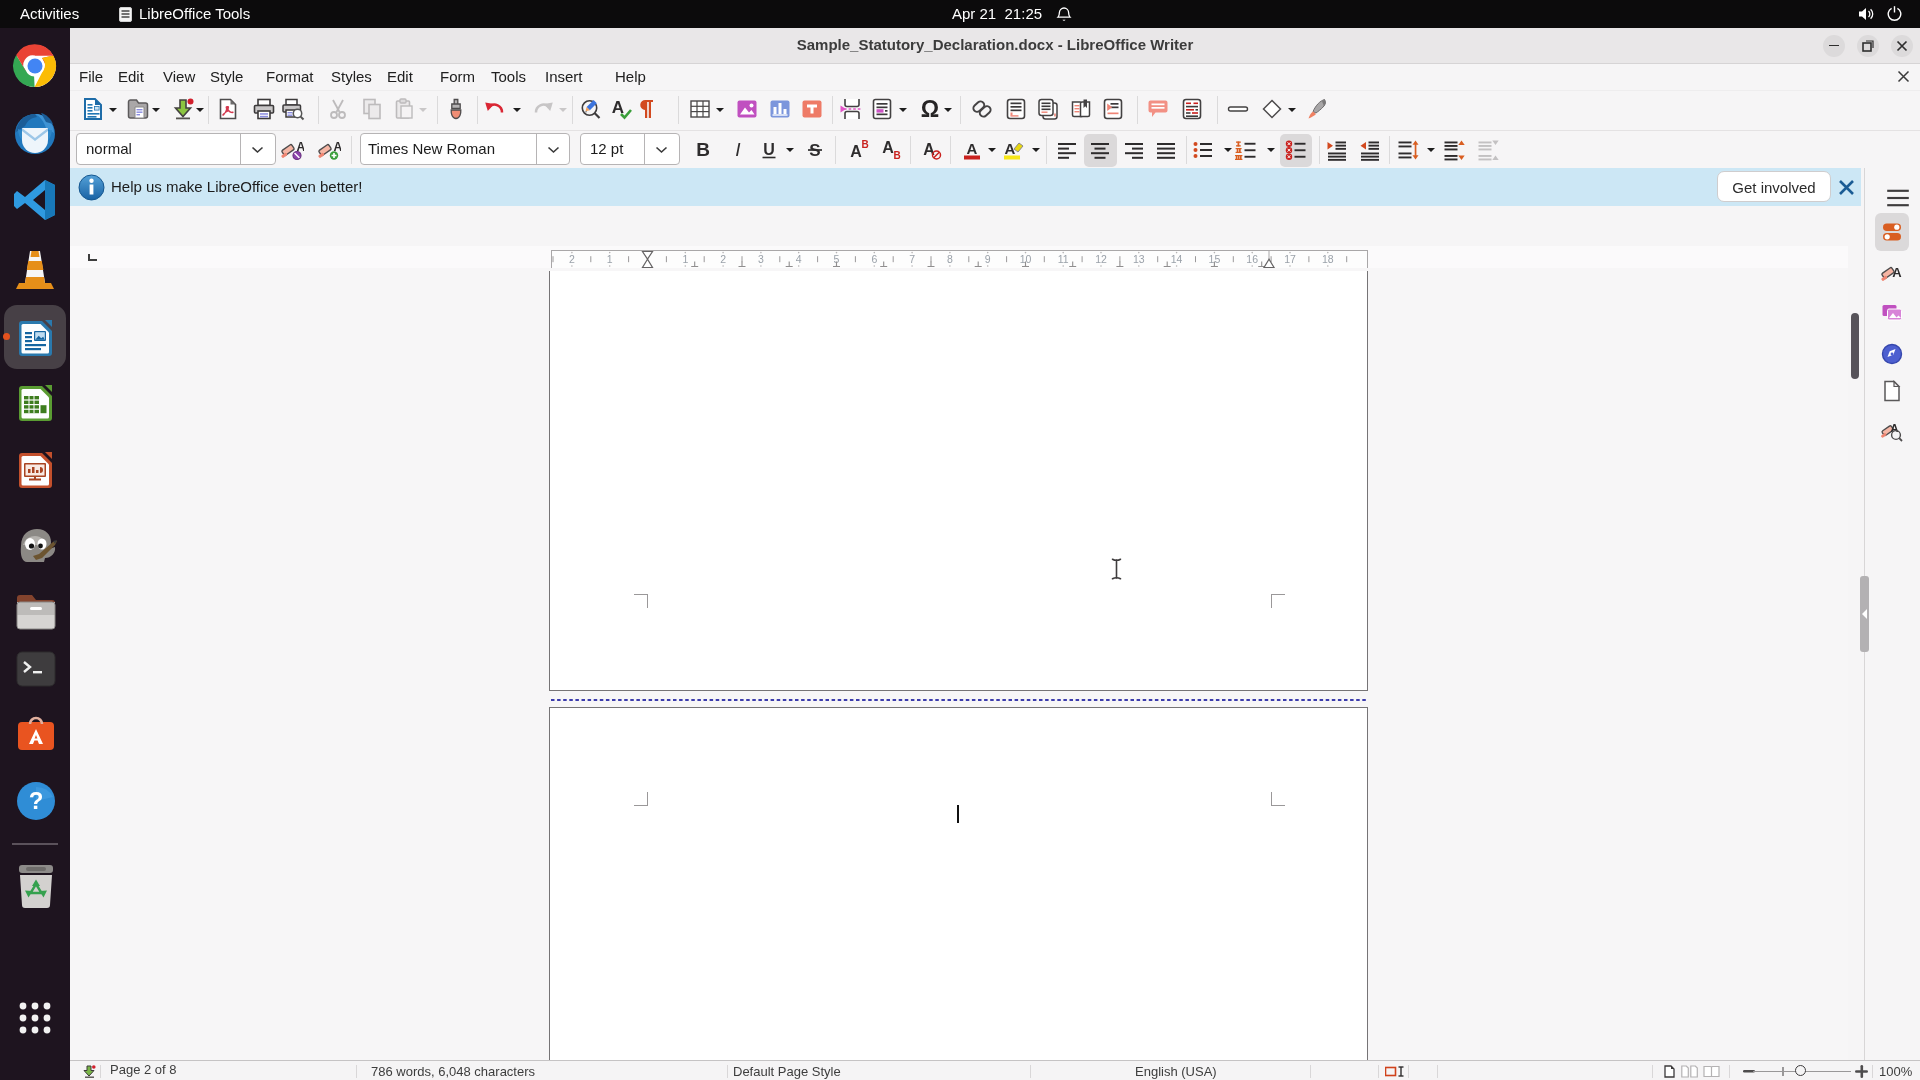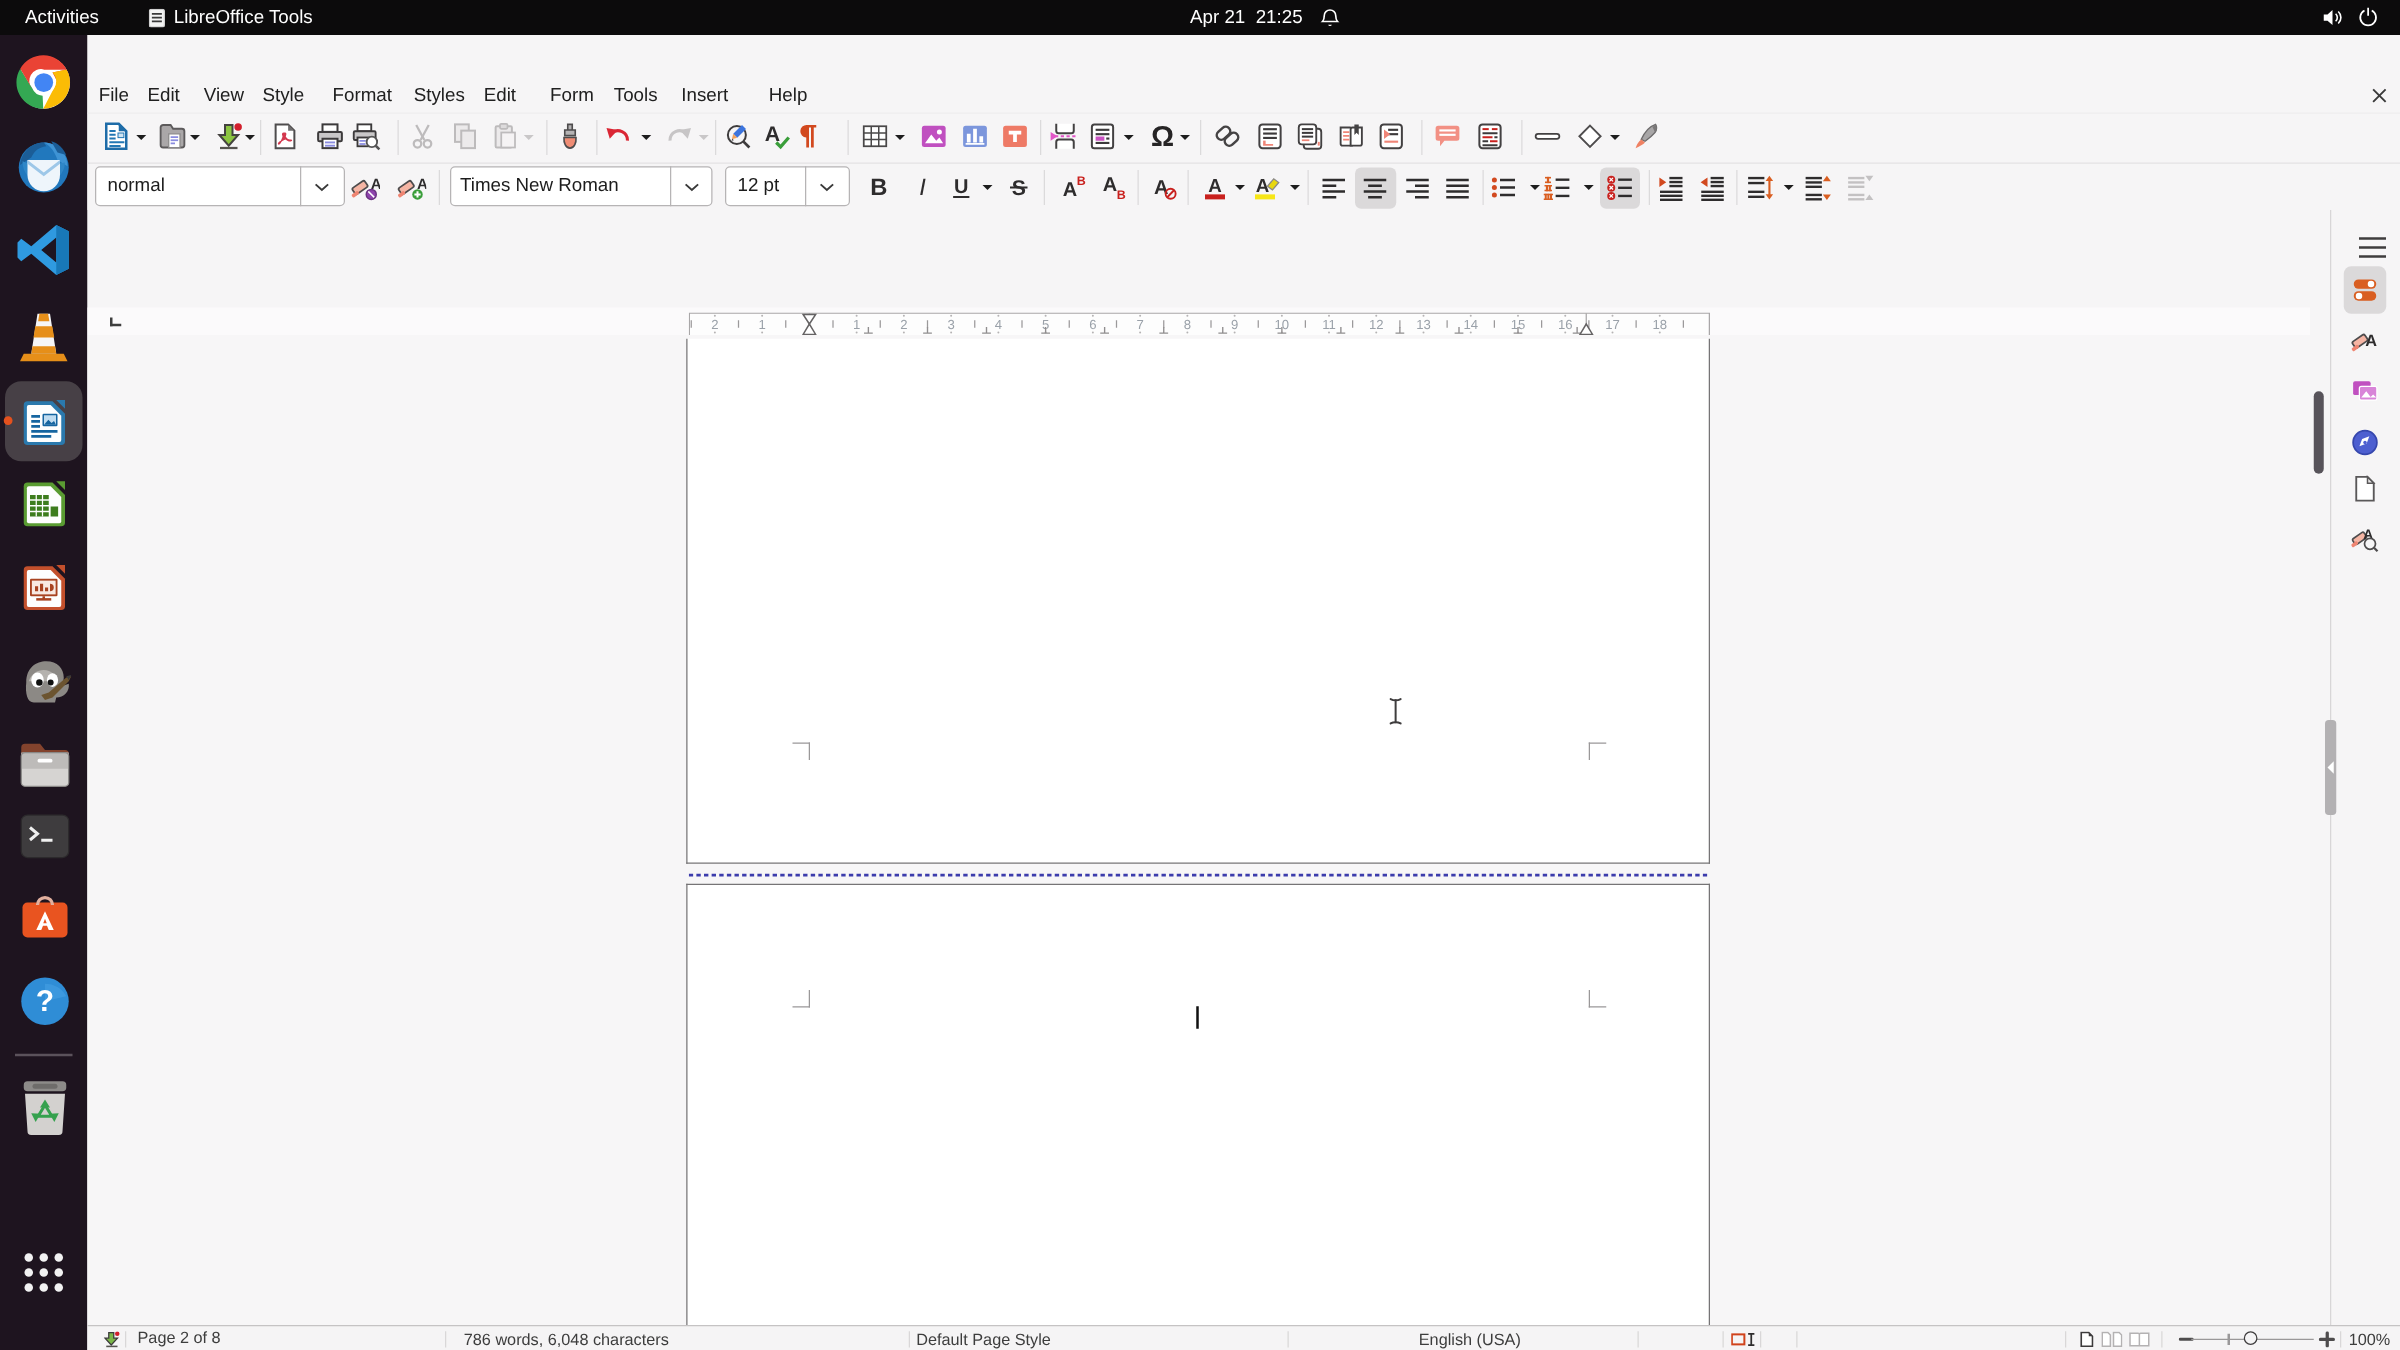--- a/index.html
+++ b/index.html
@@ -203,20 +203,34 @@
         <circle cx="6" cy="18" r="3.4"></circle>
         <circle cx="18" cy="18" r="3.4"></circle>
         <circle cx="30" cy="18" r="3.4"></circle>
         <circle cx="6" cy="30" r="3.4"></circle>
         <circle cx="18" cy="30" r="3.4"></circle>
         <circle cx="30" cy="30" r="3.4"></circle>
       </g>
   </svg>
 </div>
 <div id="win">
+  <div id="titlebar">
+    <div class="abs" style="left:0;top:8px;width:1850px;text-align:center;font-size:15px;font-weight:bold;color:#3c3c3c">Sample_Statutory_Declaration.docx - LibreOffice Writer</div>
+    <div class="abs" style="left:1753px;top:6.5px;width:22px;height:22px;border-radius:50%;background:#dcdadb"></div>
+    <div class="abs" style="left:1787px;top:6.5px;width:22px;height:22px;border-radius:50%;background:#dcdadb"></div>
+    <div class="abs" style="left:1821px;top:6.5px;width:22px;height:22px;border-radius:50%;background:#dcdadb"></div>
+    <div class="abs" style="left:1759px;top:16.5px;width:10px;height:1.8px;background:#2e2e2e"></div>
+    <svg class="abs" style="left:1790px;top:9.5px" width="16" height="16" viewBox="0 0 16 16">
+        <rect x="3" y="5" width="8" height="8" fill="none" stroke="#2e2e2e" stroke-width="1.6"></rect>
+        <path d="M6 3 h7 v7" fill="none" stroke="#2e2e2e" stroke-width="1.2"></path>
+      </svg>
+    <svg class="abs" style="left:1826px;top:11.5px" width="12" height="12" viewBox="0 0 12 12">
+        <path d="M1.5 1.5 L10.5 10.5 M10.5 1.5 L1.5 10.5" stroke="#2e2e2e" stroke-width="1.7"></path>
+      </svg>
+  </div>
   <div id="menubar">
     <div class="mi" style="left:9px">File</div>
     <div class="mi" style="left:48px">Edit</div>
     <div class="mi" style="left:93px">View</div>
     <div class="mi" style="left:140px">Style</div>
     <div class="mi" style="left:196px">Format</div>
     <div class="mi" style="left:261px">Styles</div>
     <div class="mi" style="left:317px">Edit</div>
     <div class="mi" style="left:370px">Form</div>
     <div class="mi" style="left:421px">Tools</div>
@@ -697,20 +711,38 @@
           <rect x="2.5" y="3.5" width="13" height="1.9"></rect>
           <rect x="2.5" y="7" width="13" height="1.9"></rect>
           <rect x="2.5" y="10.5" width="13" height="1.9"></rect>
           <rect x="2.5" y="17" width="13" height="1.9"></rect>
           <rect x="2.5" y="20.5" width="13" height="1.9"></rect>
         </g>
         <g fill="#c3c1c2">
           <path d="M19.5 7 l3.2-4.5 h-6.4z"></path>
           <path d="M19.5 17.5 l3.2 4.5 h-6.4z"></path>
         </g>
+      </svg>
+  </div>
+  <div id="infobar1">
+    <svg class="abs" style="left:8px;top:6px" width="27" height="27" viewBox="0 0 27 27">
+        <defs>
+          <linearGradient id="ig" x1="0" y1="0" x2="0" y2="1">
+            <stop offset="0" stop-color="#55a1d8"></stop>
+            <stop offset="1" stop-color="#1862a4"></stop>
+          </linearGradient>
+        </defs>
+        <circle cx="13.5" cy="13.5" r="12.5" fill="url(#ig)" stroke="#14568f" stroke-width="1"></circle>
+        <rect x="11.6" y="10.5" width="3.8" height="10" fill="#fff"></rect>
+        <circle cx="13.5" cy="6.8" r="2.2" fill="#fff"></circle>
+      </svg>
+    <div class="ibtxt" style="left:41px">Help us make LibreOffice even better!</div>
+    <div class="ibbtn" style="left:1647px;top:3px;width:114px;height:31px;line-height:31px">Get involved</div>
+    <svg class="abs" style="left:1768px;top:11px" width="17" height="17" viewBox="0 0 17 17">
+        <path d="M2 2 L15 15 M15 2 L2 15" stroke="#1b5c94" stroke-width="2.6"></path>
       </svg>
   </div>
   <div id="rulerrow">
     <div class="abs" style="left:18px;top:8px;width:9px;height:7px;border-left:2px solid #3e3e3e;border-bottom:2px solid #3e3e3e"></div>
     <svg class="abs" style="left:481px;top:3.5px" width="817" height="19" viewBox="0 0 817 19">
         <rect x="0.5" y="0.5" width="816" height="18" fill="#fdfdfd" stroke="#a9a7a8" stroke-width="1"></rect>
 <line x1="96.5" y1="0.5" x2="96.5" y2="18.5" stroke="#a9a7a8" stroke-width="1"></line>
 <line x1="718" y1="0.5" x2="718" y2="18.5" stroke="#a9a7a8" stroke-width="1"></line>
 <text x="20.9" y="13.2" font-size="10.5" fill="#9aa1a9" text-anchor="middle">2</text>
 <circle cx="20.9" cy="2.6" r="0.8" fill="#b5b3b4"></circle>

